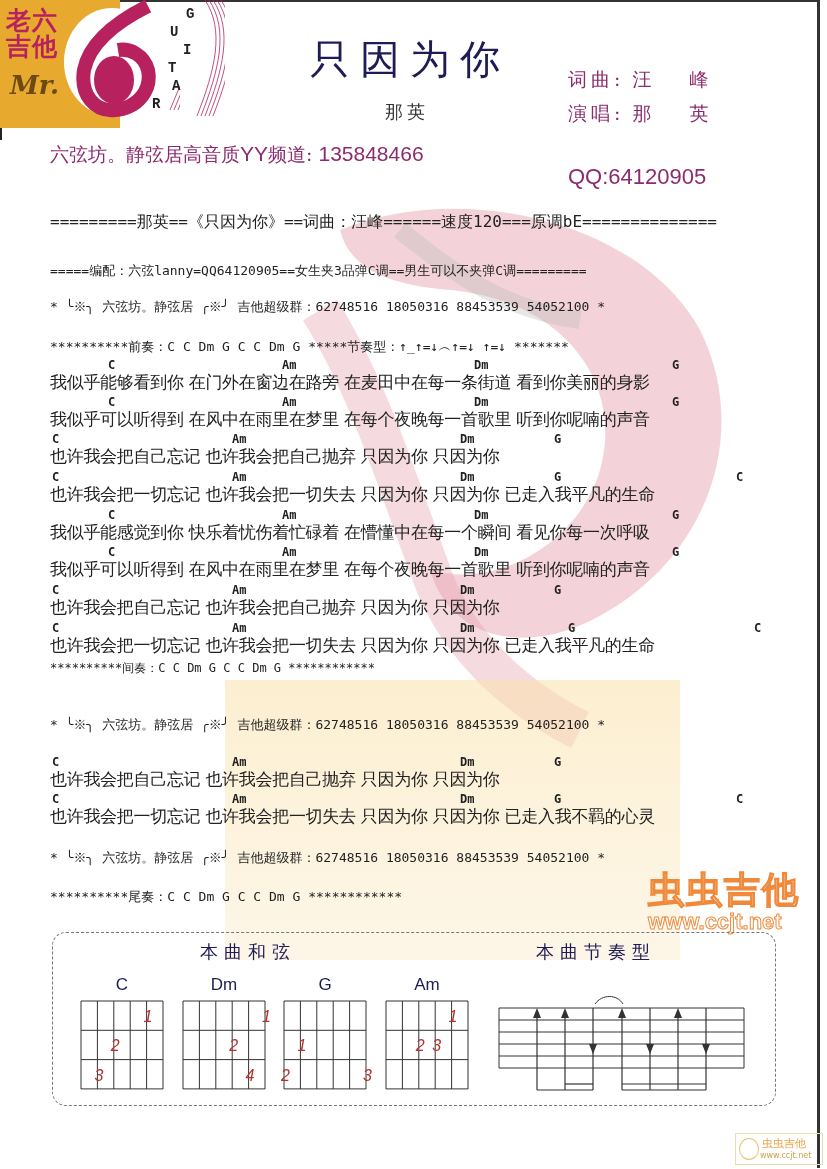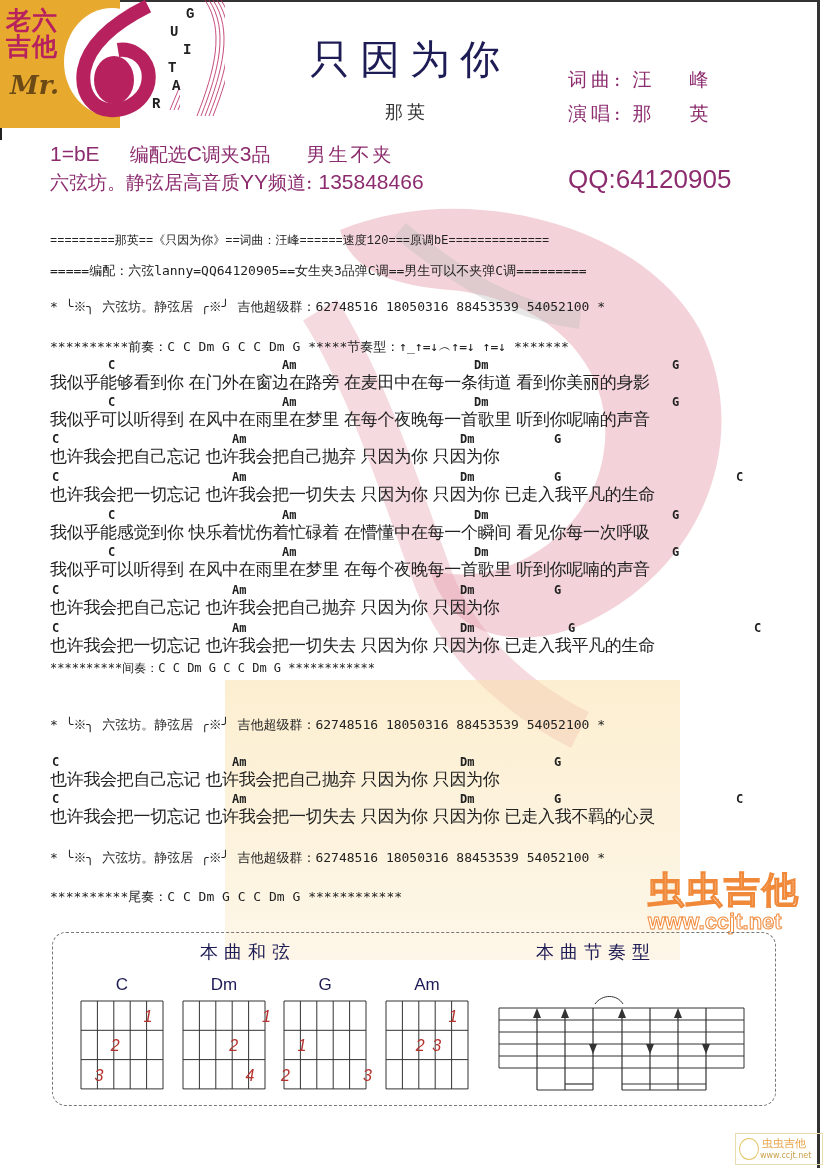--- a/index.html
+++ b/index.html
@@ -21,21 +21,21 @@
 
   .song-title { position: absolute; left: 310px; top: 32px; font-size: 40px; color: #1e1c55; letter-spacing: 10px; font-family: "DejaVu Serif", serif; }
   .singer { position: absolute; left: 385px; top: 100px; font-size: 18px; color: #333; letter-spacing: 4px; font-family: "DejaVu Serif", serif; }
 
   .credits { position: absolute; left: 568px; top: 62px; color: #8c2c6e; font-size: 19px; line-height: 34px; font-family: "DejaVu Serif", serif; }
   .credits .row { height: 34px; white-space: nowrap; }
   .credits .lbl { letter-spacing: 4px; }
   .credits .val { margin-left: 8px; }
   .credits .gap { display: inline-block; width: 38px; }
   .credits .en { font-family: "Liberation Sans", sans-serif; font-size: 22px; }
-  .qq { position: absolute; left: 568px; top: 164px; font-size: 26px; color: #8c2c6e; font-family: "Liberation Sans", sans-serif; }
+  .qq { position: absolute; left: 568px; top: 164px; font-size: 22px; color: #8c2c6e; font-family: "Liberation Sans", sans-serif; }
 
   .keyinfo { position: absolute; left: 50px; top: 140px; color: #8c2c6e; font-size: 19px; line-height: 28px; white-space: nowrap; font-family: "DejaVu Serif", serif; }
   .keyinfo .en { font-family: "Liberation Sans", sans-serif; font-size: 21px; }
   .keyinfo .sp1 { display: inline-block; width: 30px; }
   .keyinfo .sp2 { display: inline-block; width: 36px; }
 
   .mono { font-family: "DejaVu Sans Mono", monospace; }
   .line { position: absolute; left: 50px; white-space: nowrap; font-size: 15px; color: #222; }
   .chord-row { position: absolute; left: 50px; height: 14px; width: 740px; }
   .chord { position: absolute; top: 0; font-family: "DejaVu Sans Mono", monospace; font-weight: bold; font-size: 12px; color: #222; }
@@ -110,28 +110,25 @@
     <span class="lbl">词曲:</span><span class="val">汪</span><span class="gap"></span><span>峰</span>
   </div>
   <div class="row">
     <span class="lbl">演唱:</span><span class="val">那</span><span class="gap"></span><span>英</span>
   </div>
 </div>
 <div class="qq">QQ:64120905</div>
 
 <div class="keyinfo">
   <div>
-    <span class="en">1=bE</span><span class="sp1"></span><span>编配选</span><span class="en">C</span><span>调夹</span><span class="en">3</span><span>品</span><span class="sp2"></span><span style="letter-spacing:3px">男生不夹</span>
-  </div>
-  <div>
     <span>六弦坊。静弦居高音质</span><span class="en">YY</span><span>频道:</span> <span class="en">135848466</span>
   </div>
 </div>
 
-<div class="line mono" style="top:232px;font-size:12px;font-family:Liberation Mono, monospace;">=========那英==《只因为你》==词曲：汪峰======速度120===原调bE==============</div>
+<div class="line mono" style="top:212px;font-size:16px;">=========那英==《只因为你》==词曲：汪峰======速度120===原调bE==============</div>
 <div class="line mono" style="top:262px;font-size:13px;">=====编配：六弦lanny=QQ64120905==女生夹3品弹C调==男生可以不夹弹C调=========</div>
 <div class="line mono" style="top:298px;font-size:13px;">* ╰※╮ 六弦坊。静弦居 ╭※╯ 吉他超级群：62748516 18050316 88453539 54052100 *</div>
 <div class="line mono" style="top:338px;font-size:13px;">**********前奏：C C Dm G C C Dm G *****节奏型：↑_↑=↓︵↑=↓ ↑=↓ *******</div>
 
 <div id="verses">
     <div class="chord-row" style="top: 358px;">
       <span class="chord" style="left: 58px;">C</span>
       <span class="chord" style="left: 232px;">Am</span>
       <span class="chord" style="left: 424px;">Dm</span>
       <span class="chord" style="left: 622px;">G</span>

